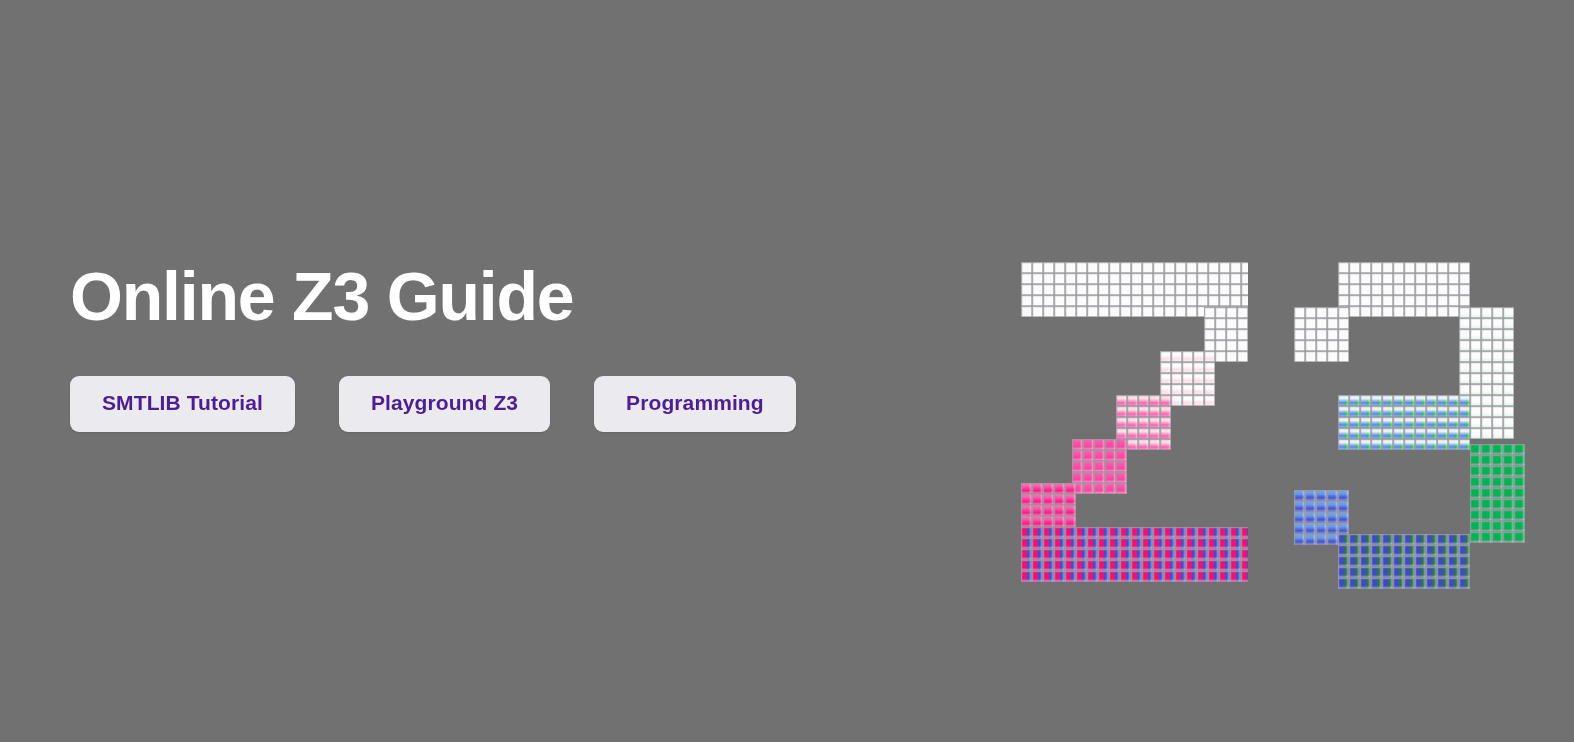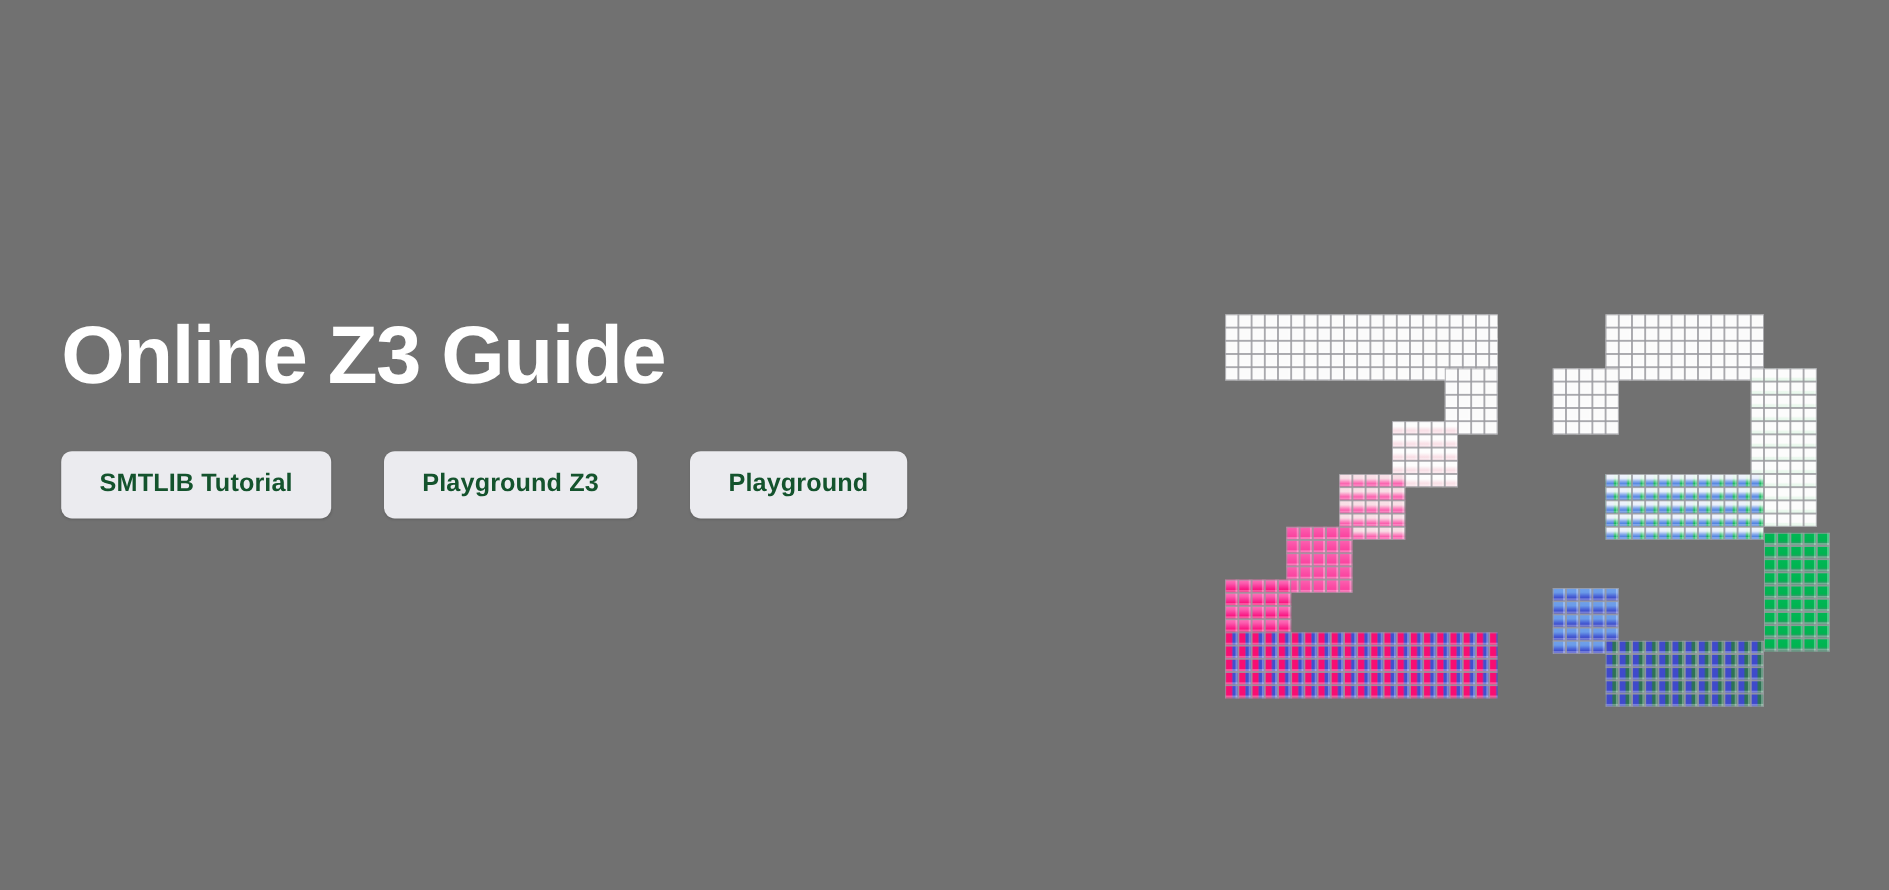--- a/index.html
+++ b/index.html
@@ -18,21 +18,21 @@
   .hero {
     position: relative;
     width: 1574px;
     height: 742px;
     background: #717171;
   }
 
   
   .hero-content {
     position: absolute;
-    left: 51px;
+    left: 70px;
     top: 258px;
     width: 930px;
   }
 
   .hero-title {
     font-family: "Liberation Sans", sans-serif;
     font-size: 68px;
     line-height: 1.12;
     font-weight: bold;
     color: #ffffff;
@@ -48,21 +48,21 @@
   }
 
   .hero-btn {
     display: inline-flex;
     align-items: center;
     justify-content: center;
     box-sizing: border-box;
     min-height: 56px;
     padding: 15px 32px 17px 32px;
     background: #ebebef;
-    color: #14532d;
+    color: #4c1d95;
     border: none;
     border-radius: 9px;
     font-family: "Liberation Sans", sans-serif;
     font-size: 21px;
     font-weight: bold;
     letter-spacing: 0.1px;
     cursor: pointer;
     box-shadow: 0 1px 2px rgba(0,0,0,0.12);
     white-space: nowrap;
   }
@@ -117,21 +117,21 @@
 <body>
 
 <div class="hero">
 
   <div class="hero-content">
     <h1 class="hero-title">Online Z3 Guide</h1>
 
     <div class="hero-buttons">
       <button class="hero-btn">SMTLIB Tutorial</button>
       <button class="hero-btn">Playground Z3</button>
-      <button class="hero-btn">Playground</button>
+      <button class="hero-btn">Programming</button>
     </div>
   </div>
 
   <div class="logo-art">
 
     <div class="glyph glyph-z">
 
       <div class="blk" style="left:0px; top:0px; width:227px; height:55px;
                   background-color:#fbfbfb;"></div>
 

